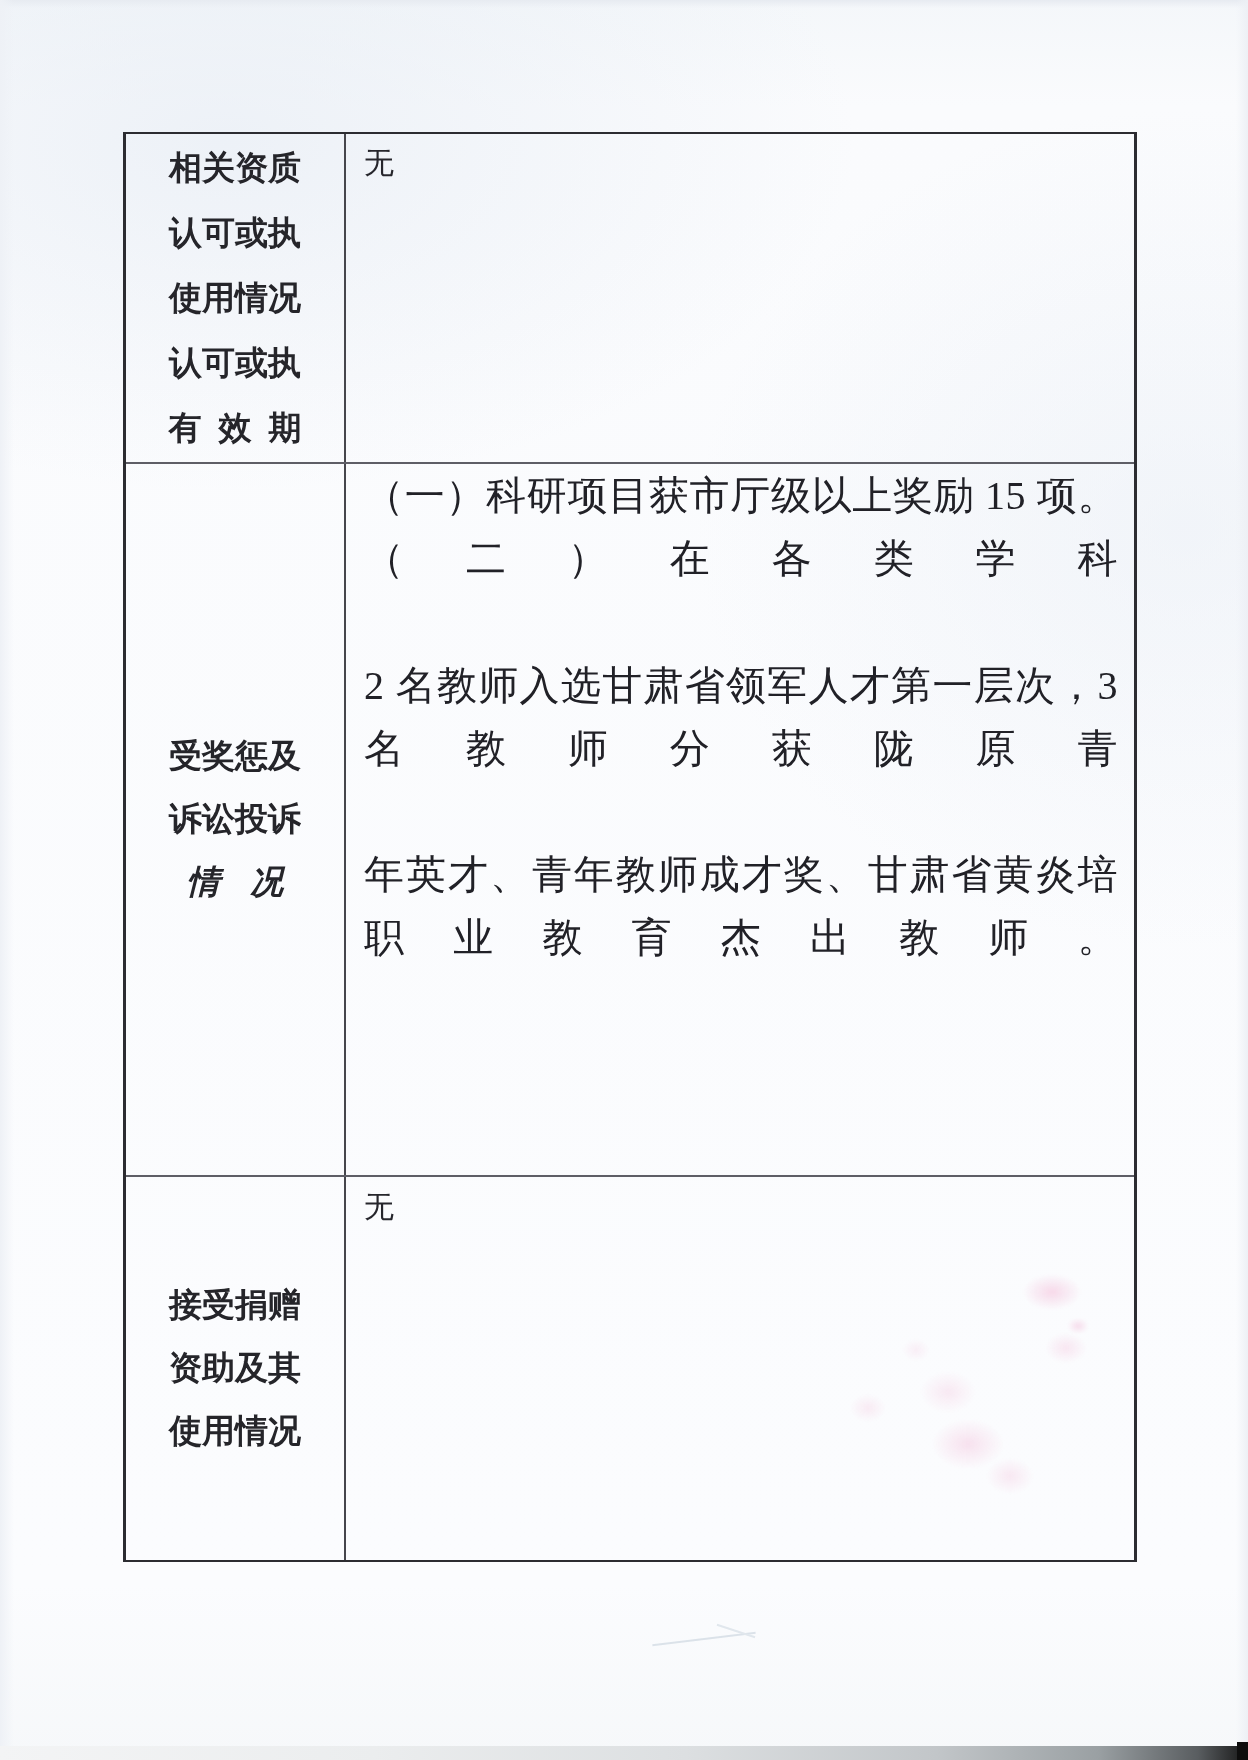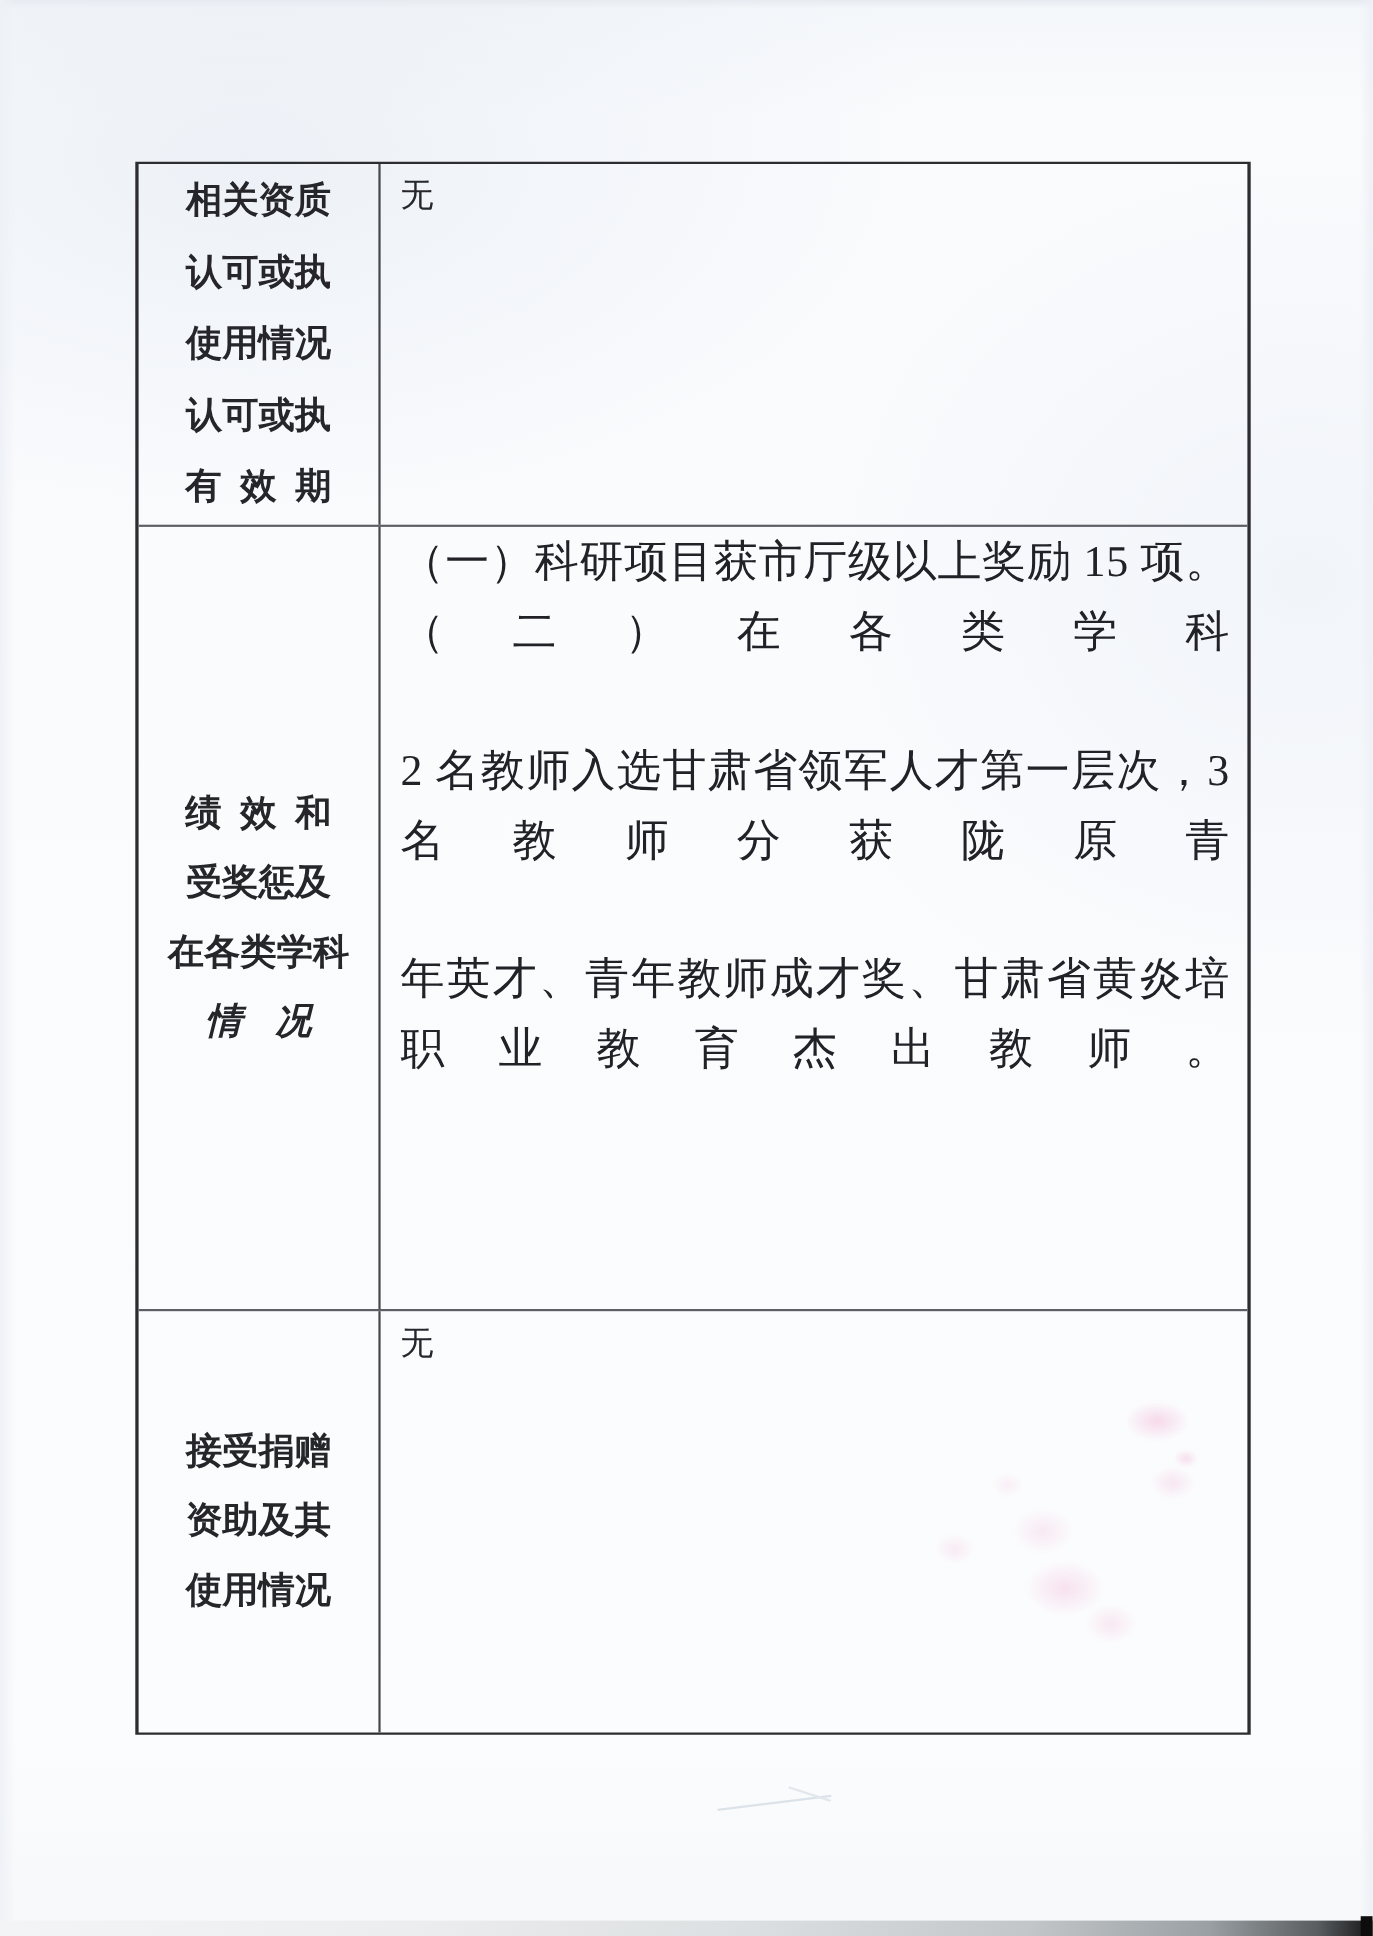--- a/index.html
+++ b/index.html
@@ -27,21 +27,21 @@
   .scan-strip  { position:absolute; left:0; top:1746px; width:1248px; height:14px;
                  background: linear-gradient(to right,
                    #f3f4f5 0%, #ebedee 30%, #dcdfe1 55%, #c2c6c9 75%,
                    #9aa0a3 88%, #595d60 96%, #161616 100%); }
   .scan-corner { position:absolute; right:0; top:1742px; width:11px; height:18px;
                  background:#0d0d0d; }
 
   
   .doc-table {
     position: absolute;
-    left: 123px; top: 147px;
+    left: 123px; top: 132px;
     width: 1014px; height: 1430px;
     border: 2px solid #2c2c31;
     border-left-width: 3px;
     border-right-width: 3px;
   }
   .row { display: flex; width: 100%; }
   .row-1 { height: 328px; }
   .row-2 { height: 713px; border-top: 2px solid #5e5e66; }
   .row-3 { height: 385px; border-top: 2px solid #5e5e66; }
 
@@ -128,23 +128,22 @@
         <div class="lbl">认可或执</div>
         <div class="lbl sp3">有效期</div>
       </div>
       <div class="cell content">
         <div class="none-value">无</div>
       </div>
     </section>
 
     <section class="row row-2">
       <div class="cell label">
-        <div class="lbl sp3">绩效和</div>
         <div class="lbl">受奖惩及</div>
-        <div class="lbl">在各类学科</div>
+        <div class="lbl">诉讼投诉</div>
         <div class="lbl sp2">情况</div>
       </div>
       <div class="cell content">
         <div class="cline">（一）科研项目获市厅级以上奖励 15 项。（二）在各类学科</div>
         <div class="cline">2 名教师入选甘肃省领军人才第一层次，3 名教师分获陇原青</div>
         <div class="cline">年英才、青年教师成才奖、甘肃省黄炎培职业教育杰出教师。</div>
 
       </div>
     </section>
 

